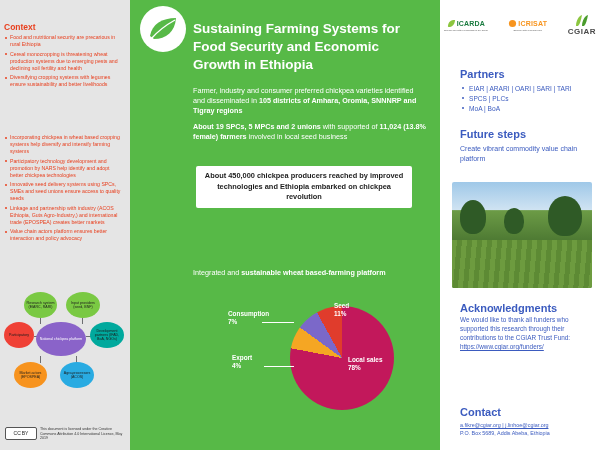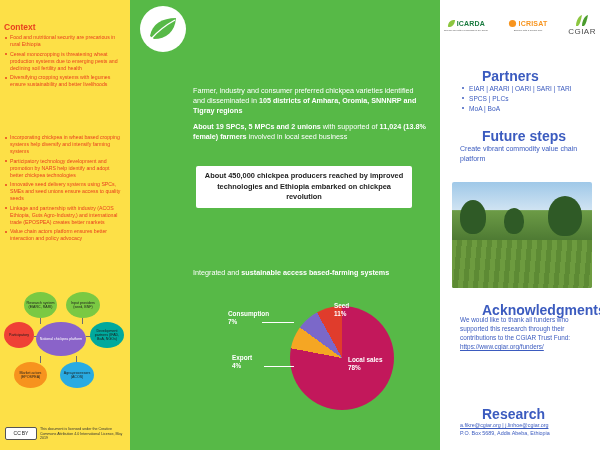--- a/index.html
+++ b/index.html
@@ -1,20 +1,20 @@
 <!DOCTYPE html>
 <html><head>
 <meta charset="utf-8">
 <style>
   html,body{margin:0;padding:0;}
   body{width:600px;height:450px;background:#ffffff;font-family:"Liberation Sans",sans-serif;overflow:hidden;}
   .poster{position:relative;width:600px;height:450px;}
 
   
-  .col-left{position:absolute;left:0;top:0;width:130px;height:450px;background:#fde047;}
+  .col-left{position:absolute;left:0;top:0;width:130px;height:450px;background:#e5e5e5;}
   .left-title{color:#e8401f;font-size:8.5px;font-weight:bold;margin:0 0 2px 4px;}
   .left-title.t1{position:absolute;left:0;top:22px;}
   .left-title.t2{position:absolute;left:0;top:122px;}
   .left-list{list-style:none;margin:0;padding:0;}
   .left-list li{position:relative;color:#e8401f;font-size:5.2px;line-height:1.35;padding-left:6px;margin-bottom:2.5px;}
   .left-list li:before{content:"";position:absolute;left:1px;top:2.5px;width:2px;height:2px;background:#e8401f;border-radius:50%;}
   .lb1{position:absolute;left:4px;top:34px;width:120px;}
   .lb2{position:absolute;left:4px;top:134px;width:120px;}
   .cc-box{position:absolute;left:5px;bottom:9px;width:118px;display:flex;align-items:flex-start;gap:3px;}
   .cc-badge{width:30px;height:11px;border:1px solid #555;border-radius:2px;display:flex;align-items:center;justify-content:center;gap:1px;flex:0 0 auto;background:#fff;}
@@ -66,22 +66,22 @@
 
   
   .col-right{position:absolute;left:440px;top:0;width:160px;height:450px;background:#ffffff;}
   .logos{position:absolute;left:444px;top:8px;width:152px;height:34px;display:flex;align-items:center;justify-content:space-between;}
   .logo-item{display:flex;flex-direction:column;align-items:center;}
   .logo-icarda{display:flex;align-items:center;gap:1px;}
   .leafmark{width:9px;height:9px;}
   .lg-name{font-size:7px;font-weight:bold;color:#1a7b3f;letter-spacing:.2px;}
   .lg-name.orange{color:#f7941e;}
   .lg-sub{font-size:2.4px;color:#555;margin-top:1px;text-align:center;}
-  .lg-cgiar{font-size:8px;font-weight:normal;color:#4a4a4a;letter-spacing:.5px;}
-  .r-head{position:absolute;color:#3b5bbf;font-size:14px;font-weight:bold;margin-left:22px;}
+  .lg-cgiar{font-size:8px;font-weight:bold;color:#4a4a4a;letter-spacing:.5px;}
+  .r-head{position:absolute;color:#3b5bbf;font-size:11px;font-weight:bold;}
   .h-partners{left:460px;top:68px;}
   .h-future{left:460px;top:128px;}
   .h-ack{left:460px;top:302px;}
   .h-contact{left:460px;top:406px;}
   .r-list{position:absolute;left:462px;top:84px;width:140px;list-style:none;margin:0;padding:0;}
   .r-list li{position:relative;color:#3b5bbf;font-size:6.6px;line-height:1.5;padding-left:7px;}
   .r-list li:before{content:"";position:absolute;left:0;top:3px;width:2.4px;height:2.4px;background:#3b5bbf;border-radius:50%;}
   .r-text{position:absolute;color:#3b5bbf;font-size:7px;line-height:1.4;}
   .future-txt{left:460px;top:144px;width:136px;}
   .ack-txt{left:460px;top:316px;width:136px;font-size:6.4px;color:#3b5bbf;}
@@ -143,40 +143,41 @@
 
   <div class="col-green"></div>
 
   <div class="logo-circle">
     <svg class="logo-leaf" viewBox="0 0 30 26">
       <path d="M2 20 C4 8 14 2 28 2 C27 16 18 23 6 23 Z" fill="#57b947"></path>
       <path d="M3 23 C9 16 18 9 27 4" stroke="#ffffff" stroke-width="1.4" fill="none"></path>
     </svg>
   </div>
 
+  <div class="main-title">Sustaining Farming Systems for Food Security and Economic Growth in Ethiopia</div>
 
   <div class="body-block b1">
     <span>Farmer, industry and consumer preferred chickpea varieties identified and disseminated in </span><b>105 districts of Amhara, Oromia, SNNNRP and Tigray regions</b>
   </div>
 
   <div class="body-block b2">
     <b>About 19 SPCs, 5 MPCs and 2 unions</b><span> with supported of </span><b>11,024 (13.8% female) farmers</b><span> involved in local seed business</span>
   </div>
 
   <div class="callout">
     <p>
       <span>About 450,000 chickpea producers reached by</span>
       <span>improved technologies and Ethiopia embarked on</span>
       <span>chickpea revolution</span>
     </p>
   </div>
 
 
   <div class="body-block b4">
-    <span>Integrated and </span><b>sustainable access based-farming systems</b>
+    <span>Integrated and </span><b>sustainable wheat based-farming platform</b>
   </div>
 
   <div class="chart-wrap">
     <div class="pie"></div>
     <div class="tick t-cons"></div>
     <div class="tick t-exp"></div>
     <div class="lbl lbl-cons">
       <span>Consumption</span><br>
       <span>7%</span>
     </div>
@@ -240,19 +241,19 @@
     <div class="tree t3"></div>
     <div class="field"></div>
   </div>
 
   <div class="r-head h-ack">Acknowledgments</div>
   <div class="r-text ack-txt">
     <span>We would like to thank all funders who supported this research through their contributions to the CGIAR Trust Fund:</span>
     <a href="#">https://www.cgiar.org/funders/</a>
   </div>
 
-  <div class="r-head h-contact">Research</div>
+  <div class="r-head h-contact">Contact</div>
   <div class="r-text contact-txt">
     <a href="#">a.fikre@cgiar.org | j.linhoe@cgiar.org</a><br>
     <span>P.O. Box 5689, Addis Abeba, Ethiopia</span>
   </div>
 
 </div>
 
 </body></html>

